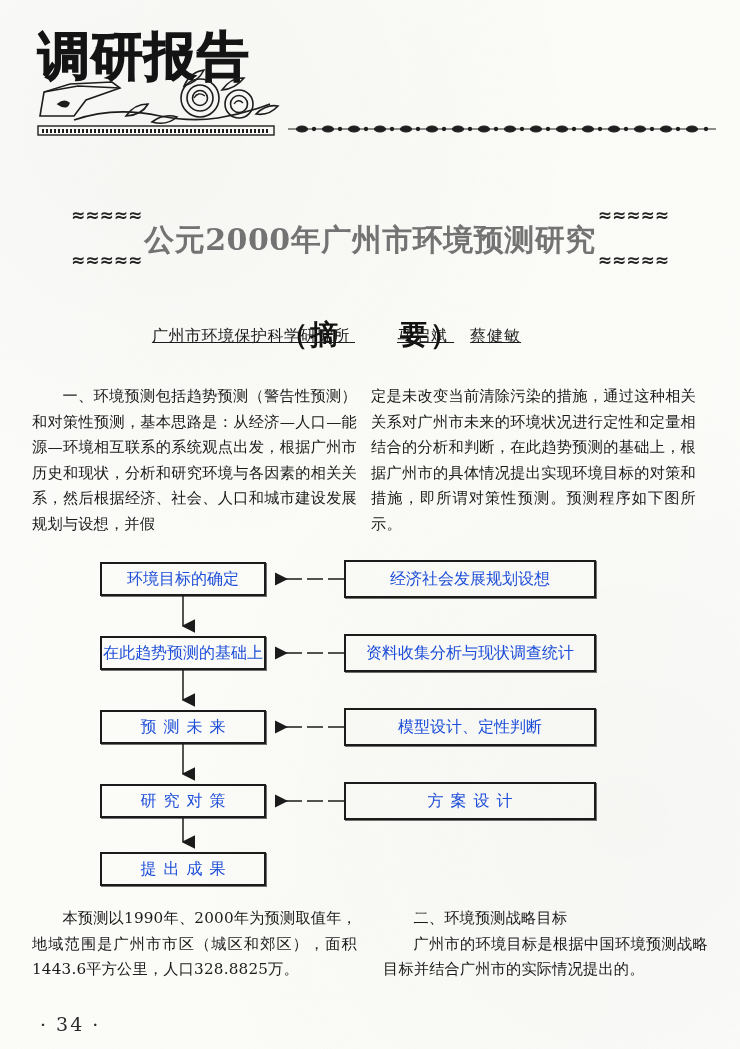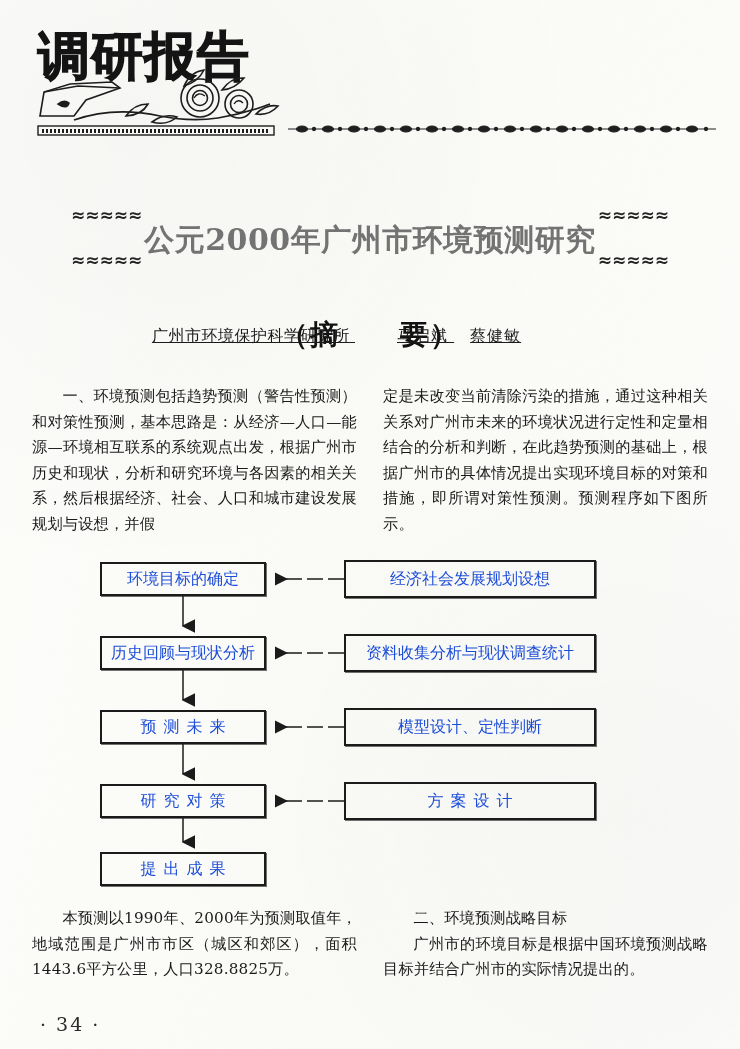--- a/index.html
+++ b/index.html
@@ -111,21 +111,21 @@
   }
   .byline .author + .author { margin-left: 16px; }
 
   
   .columns {
     position: absolute;
     top: 384px;
     left: 32px;
     width: 676px;
     display: flex;
-    gap: 26px;
+    gap: 14px;
   }
   .col { width: 325px; }
   .para {
     font-family: "DejaVu Serif", serif;
     font-size: 15.2px;
     line-height: 25.5px;
     color: #1a1a1a;
     text-align: justify;
     text-justify: inter-ideograph;
     margin: 0;
@@ -305,21 +305,21 @@
   <div class="col">
     <p class="para">定是未改变当前清除污染的措施，通过这种相关关系对广州市未来的环境状况进行定性和定量相结合的分析和判断，在此趋势预测的基础上，根据广州市的具体情况提出实现环境目标的对策和措施，即所谓对策性预测。预测程序如下图所示。</p>
   </div>
 </div>
 
 <div class="flow">
 
   <div class="fbox" style="left:100px; top:6px; width:166px; height:34px;">环境目标的确定</div>
   <div class="fbox" style="left:344px; top:4px; width:252px; height:38px;">经济社会发展规划设想</div>
 
-  <div class="fbox" style="left:100px; top:80px; width:166px; height:34px;">历史回顾与现状分析</div>
+  <div class="fbox" style="left:100px; top:80px; width:166px; height:34px;">在此趋势预测的基础上</div>
   <div class="fbox" style="left:344px; top:78px; width:252px; height:38px;">资料收集分析与现状调查统计</div>
 
   <div class="fbox spaced" style="left:100px; top:154px; width:166px; height:34px;">预测未来</div>
   <div class="fbox" style="left:344px; top:152px; width:252px; height:38px;">模型设计、定性判断</div>
 
   <div class="fbox spaced" style="left:100px; top:228px; width:166px; height:34px;">研究对策</div>
   <div class="fbox spaced" style="left:344px; top:226px; width:252px; height:38px;">方案设计</div>
 
   <div class="fbox spaced" style="left:100px; top:296px; width:166px; height:34px;">提出成果</div>
 

